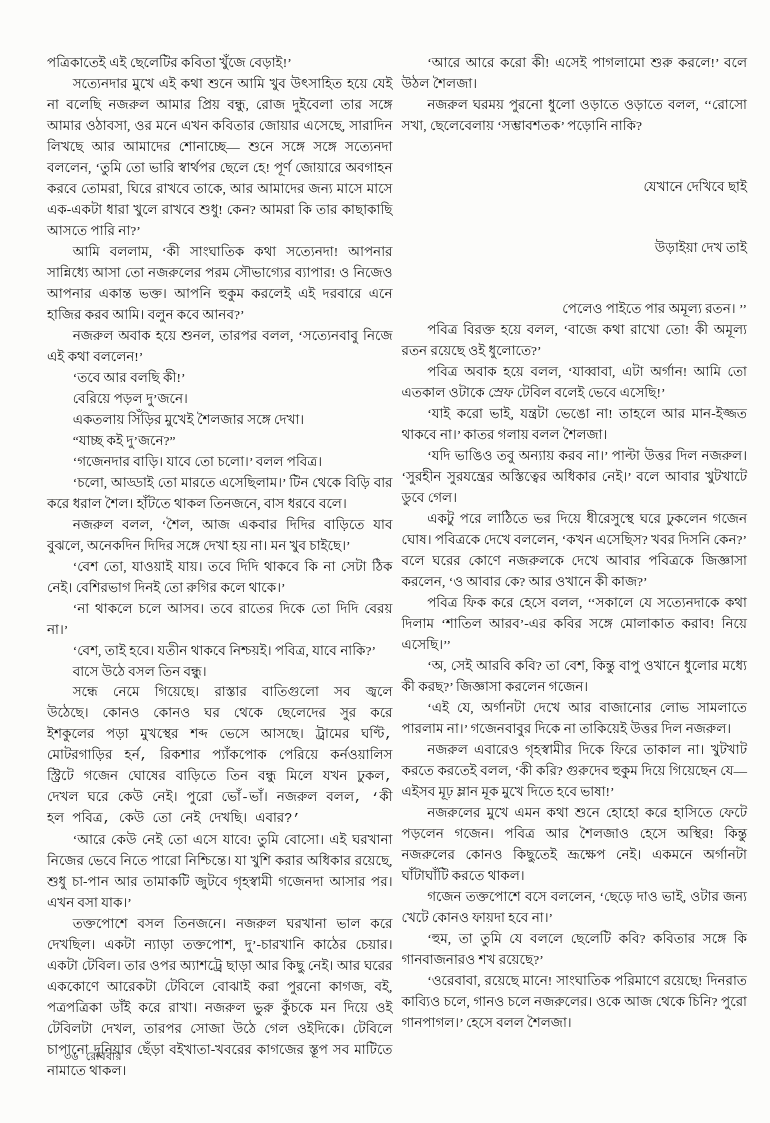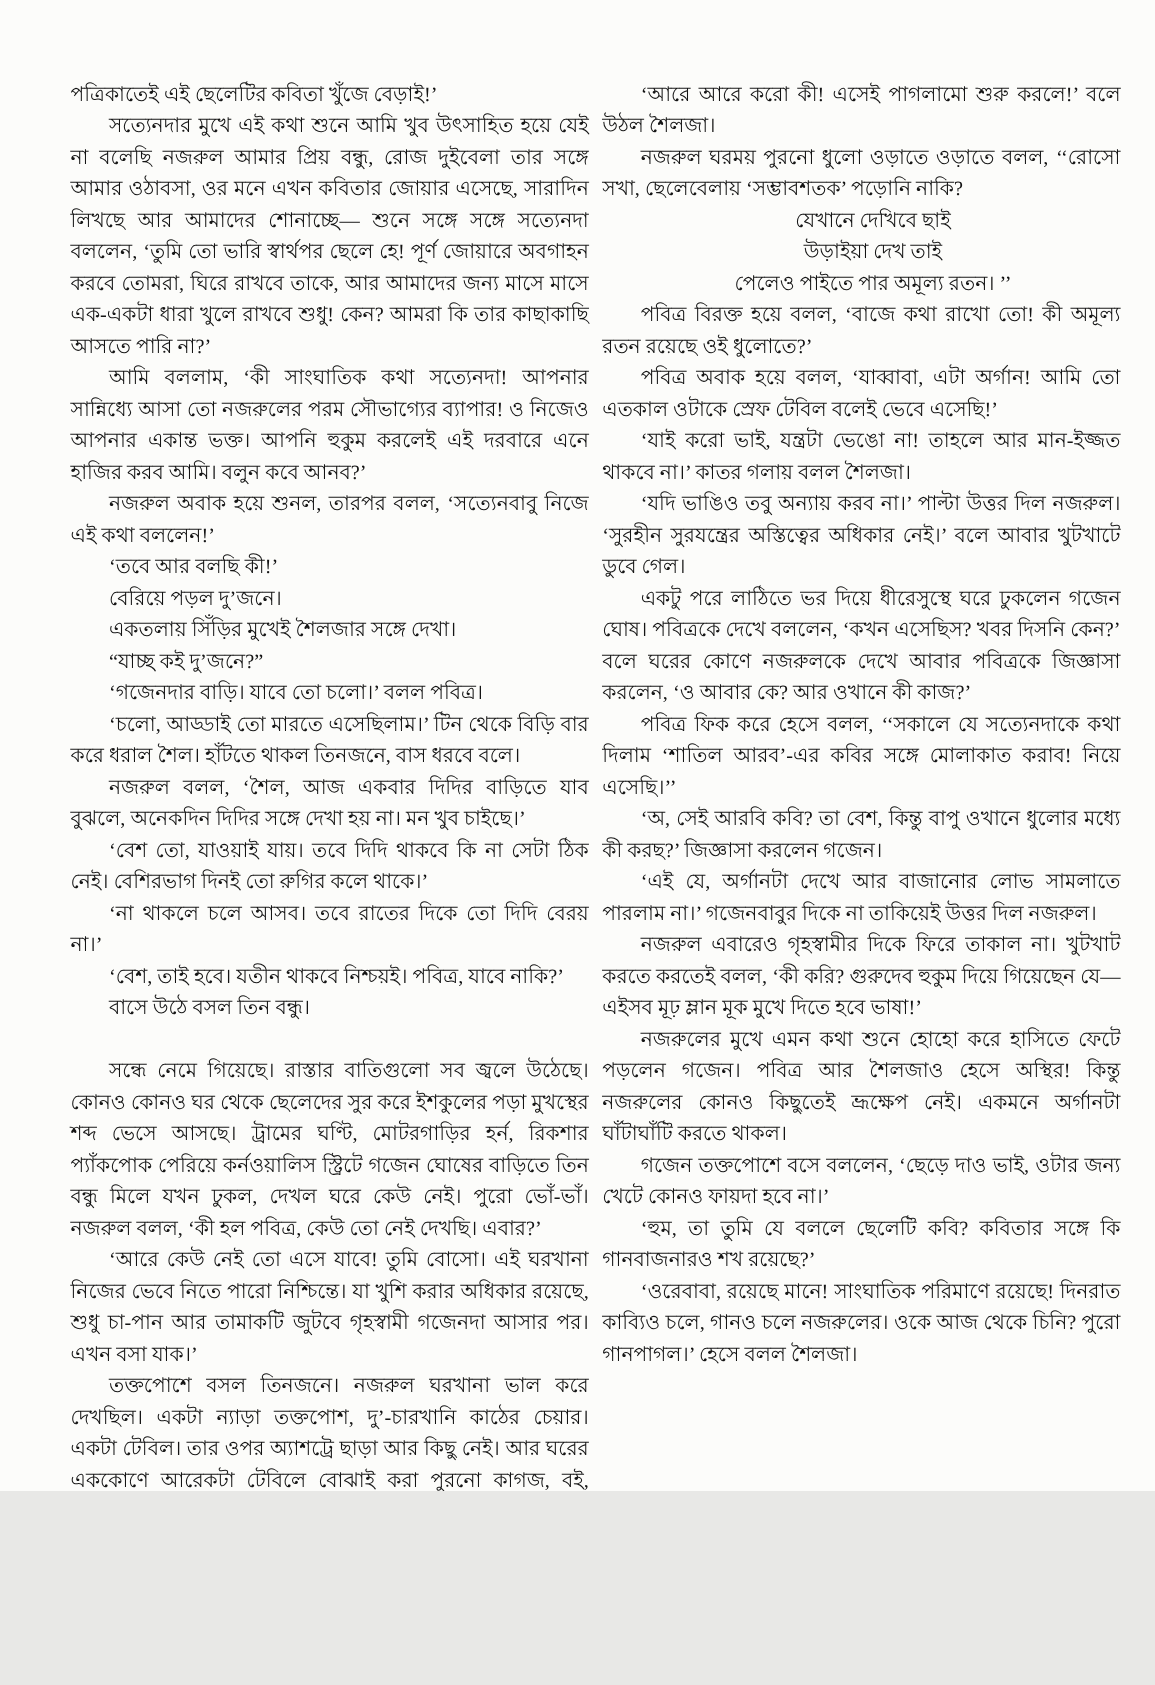--- a/index.html
+++ b/index.html
@@ -1,18 +1,18 @@
 <!DOCTYPE html>
 <html><head>
 <meta charset="utf-8">
 <style>
   html,body{margin:0;padding:0;background:#e8e8e6;}
   .page{
     position:relative;
-    width:770px;height:994px;
+    width:770px;height:1123px;
     margin:0 auto;
     background:#fcfcfa;
     overflow:hidden;
     font-family:"Liberation Serif","DejaVu Serif",serif;
     color:#141414;
   }
   .columns{
     position:absolute;
     left:47px;top:52px;
     width:700px;
@@ -22,22 +22,22 @@
   .col{
     width:50%;
     font-size:13.5px;
     line-height:21px;
     text-align:justify;
     text-justify:inter-word;
   }
   .col p{margin:0;}
   p.indent{text-indent:1.9em;}
   p.flush{text-indent:0;}
-  p.verse{text-indent:0;text-align:center;padding-left:1.15em;}
-  p.gap-before{margin-top:21px;}
+  p.verse{text-indent:0;text-align:right;padding-left:1.15em;margin-top:40px;}
+  p.gap-before{font-family:Liberation Mono, monospace;}
   .footer{
     position:absolute;
     left:64px;top:1048px;
     font-size:11px;
     letter-spacing:.2px;
     color:#1a1a1a;
   }
   .footer .mag{margin-left:7px;}
 </style>
 </head>

